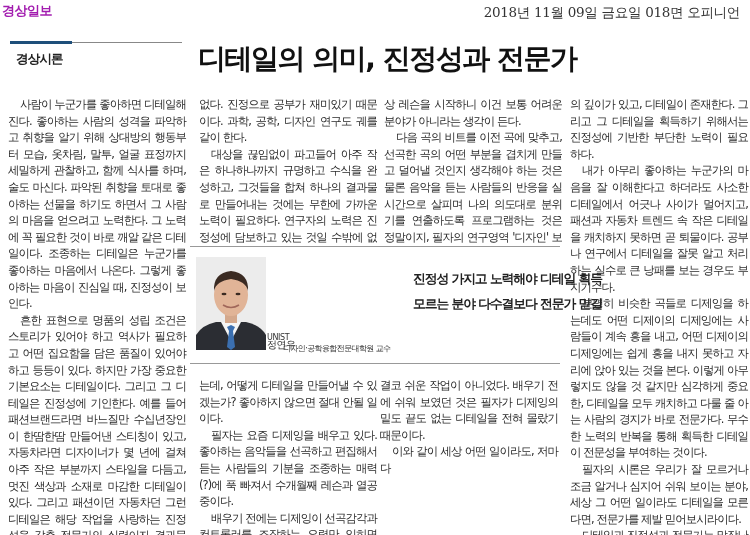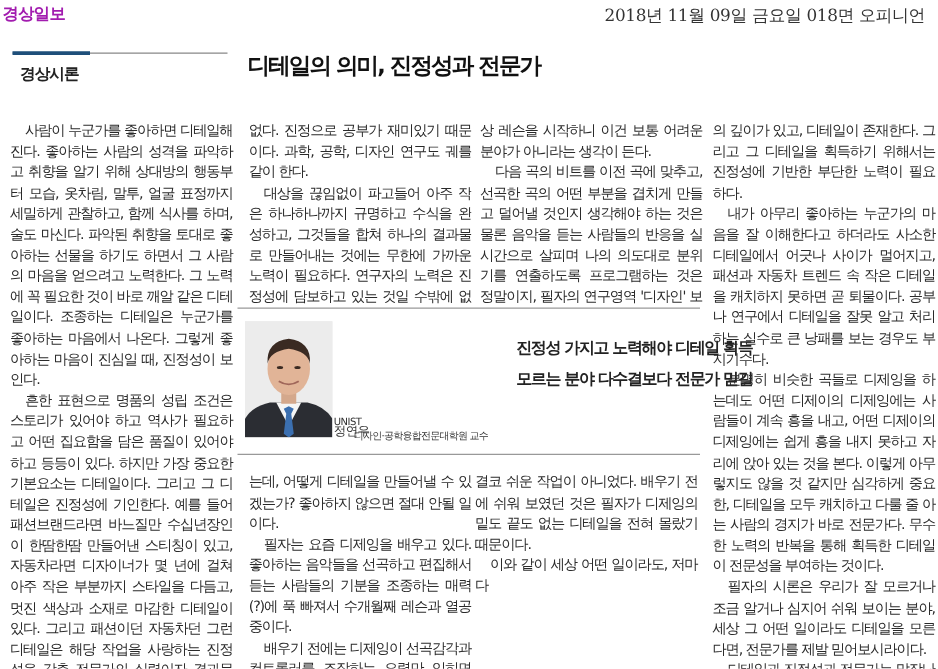--- a/index.html
+++ b/index.html
@@ -6,21 +6,21 @@
   html, body { width:750px; height:535px; background:#ffffff; overflow:hidden; }
   body { position:relative; font-family:"DejaVu Sans", sans-serif; color:#222; }
 
   .paper-name { position:absolute; left:2px; top:2px; font-size:13px; font-weight:bold; color:#a21caf; letter-spacing:-0.5px; }
   .dateline { position:absolute; right:10px; top:4px; font-family:"DejaVu Serif", serif; font-size:13.5px; color:#333; letter-spacing:-0.3px; }
 
   .section-rule { position:absolute; left:10px; top:42px; width:172px; height:1px; background:#888; }
   .section-rule-accent { position:absolute; left:10px; top:41px; width:62px; height:3px; background:#1e4f7a; }
   .section-label { position:absolute; left:16px; top:51px; font-size:12.5px; font-weight:bold; color:#222; letter-spacing:-0.8px; }
 
-  .headline { position:absolute; left:198px; top:40px; font-size:18px; font-weight:bold; color:#111; letter-spacing:-1.5px; }
+  .headline { position:absolute; left:198px; top:40px; font-size:28px; font-weight:bold; color:#111; letter-spacing:-1.5px; }
 
   .col { position:absolute; top:96px; width:178px; font-size:11.4px; line-height:16.6px; color:#2a2a2a; text-align:justify; letter-spacing:-0.9px; }
   .col p { text-indent:0; }
   .col p.ind { text-indent:12px; }
   .col1 { left:8px; }
   .col2 { left:199px; }
   .col3 { left:384px; }
   .col4 { left:570px; }
 
   .col2-top, .col3-top { height:150px; overflow:hidden; }

